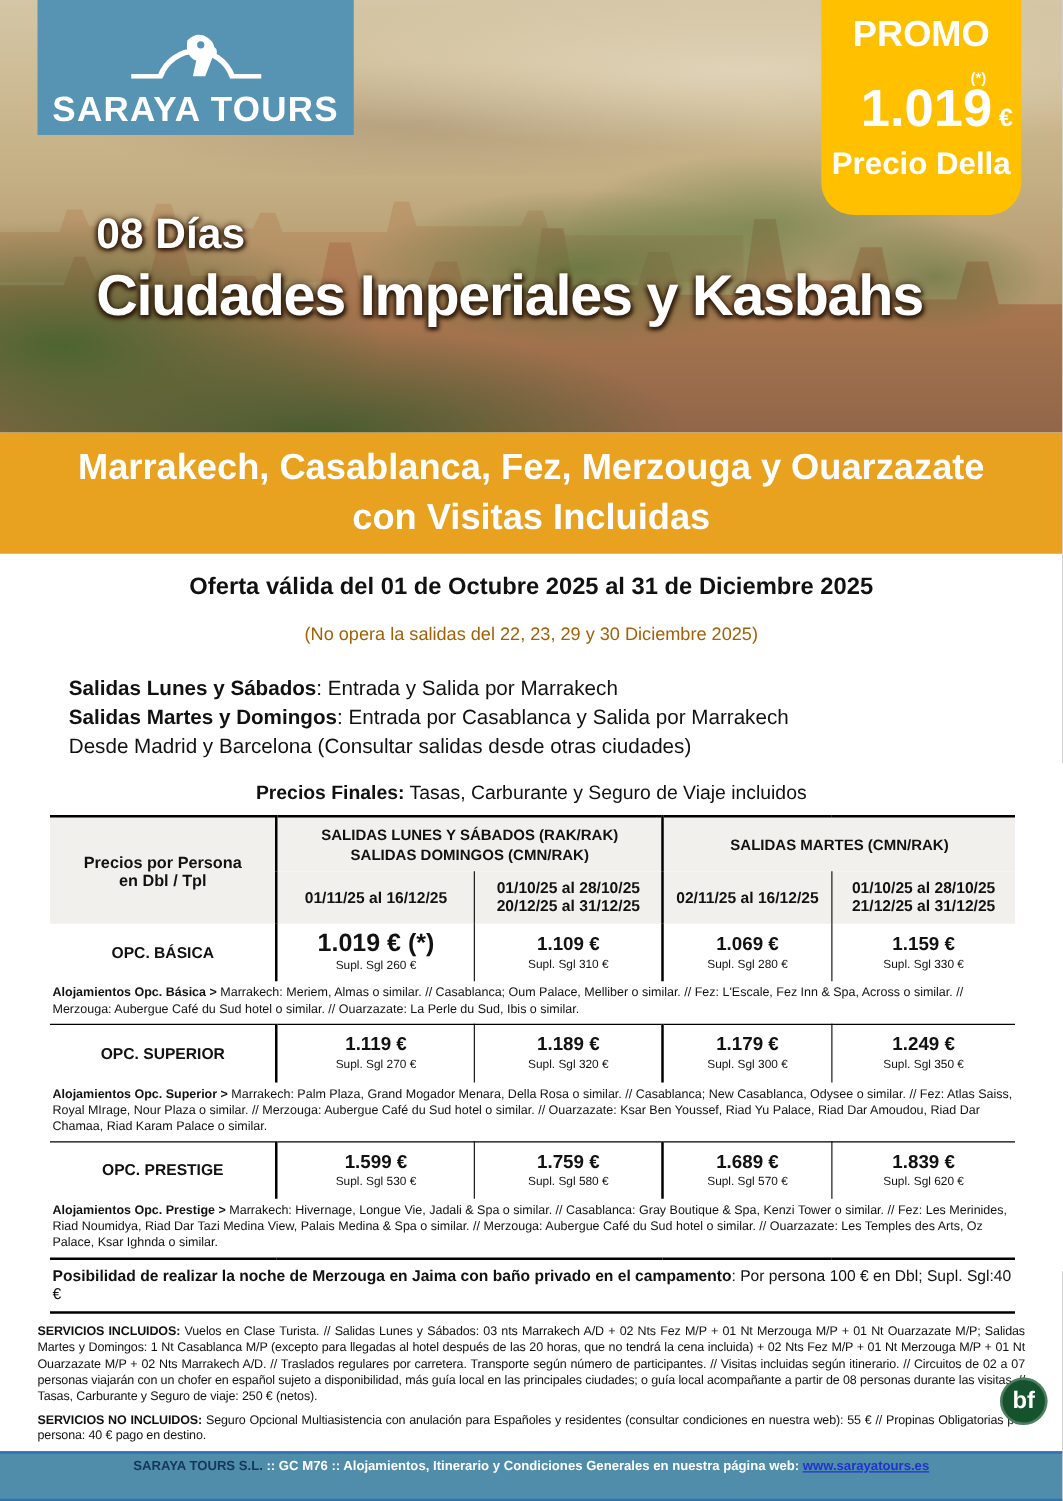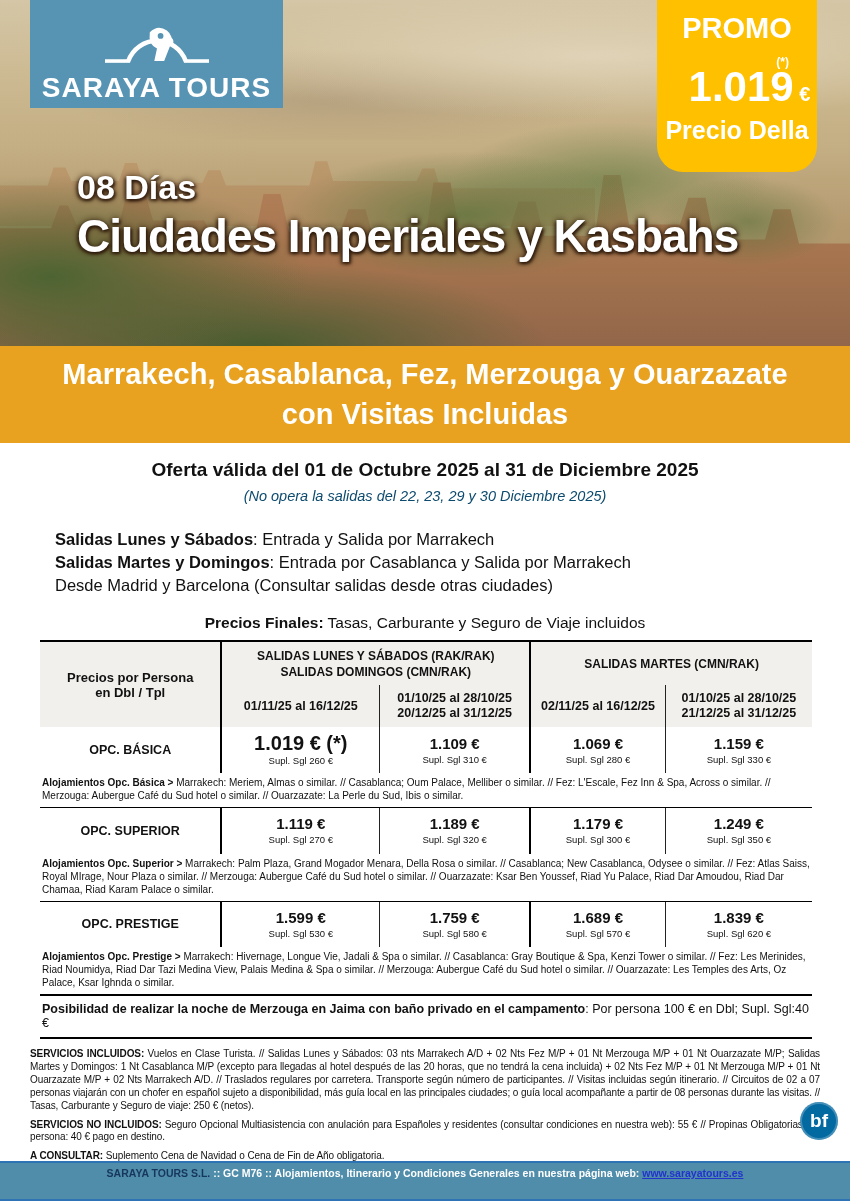--- a/index.html
+++ b/index.html
@@ -42,21 +42,21 @@
   .hero-days { font-size:34px; font-weight:bold; }
   .hero-main { font-size:46px; font-weight:bold; letter-spacing:-1px; margin-top:2px; white-space:nowrap; }
 
   
   .banner { height:97px; background:#e8a21f; color:#fff; text-align:center; font-weight:bold;
     font-size:29px; line-height:40px; padding-top:8px; }
 
   
   .offer { text-align:center; margin-top:16px; }
   .offer-validity { font-size:19px; font-weight:bold; color:#111; }
-  .offer-note { font-size:14.5px; color:#0c4a6e; margin-top:7px;font-style:italic; }
+  .offer-note { font-size:14.5px; color:#a16207; margin-top:19px; }
 
   .salidas { margin:24px 0 0 55px; font-size:16.5px; line-height:23px; color:#111; }
   .salidas b { font-weight:bold; }
 
   .precios-title { text-align:center; font-size:15.5px; margin-top:17px; color:#111; }
   .precios-title b { font-weight:bold; }
 
   
   table.price-table { width:772px; margin:8px auto 0 40px; border-collapse:collapse; border-top:2px solid #000; table-layout:fixed; color:#111; }
   .price-table th, .price-table td { padding:0; vertical-align:middle; text-align:center; }
@@ -77,21 +77,21 @@
 
   .jaima { width:772px; margin:0 auto 0 40px; border-bottom:2px solid #000; padding:6px 2px 7px 2px; font-size:12.5px; color:#111; }
   .jaima b { font-weight:bold; }
 
   
   .fine-print { margin:9px 30px 0 30px; font-size:10px; line-height:12.9px; letter-spacing:-0.1px; text-align:justify; color:#111; }
   .fine-print p { margin:0 0 6px 0; }
   .fine-print b { font-weight:bold; }
 
   .bf-logo { position:absolute; right:12px; top:1102px; width:38px; height:38px; border-radius:50%;
-    background:#0369a1; color:#fff; font-weight:bold; font-size:19px; display:flex; align-items:center; justify-content:center;
+    background:#14532d; color:#fff; font-weight:bold; font-size:19px; display:flex; align-items:center; justify-content:center;
     box-shadow:inset 0 0 0 2px rgba(255,255,255,.25); }
 
   
   .footer { position:absolute; left:0; right:0; bottom:0; height:40px; background:#4f8dab;
     border-top:2px solid #2e74b5; border-bottom:2px solid #2e74b5; text-align:center;
     font-size:10.5px; font-weight:bold; color:#fff; padding-top:3px; line-height:15px; }
   .footer .company { color:#17365d; }
   .footer a.weblink { color:#2233cc; text-decoration:underline; cursor:pointer; }
   .footer .red { color:#e60000; }
 </style>

